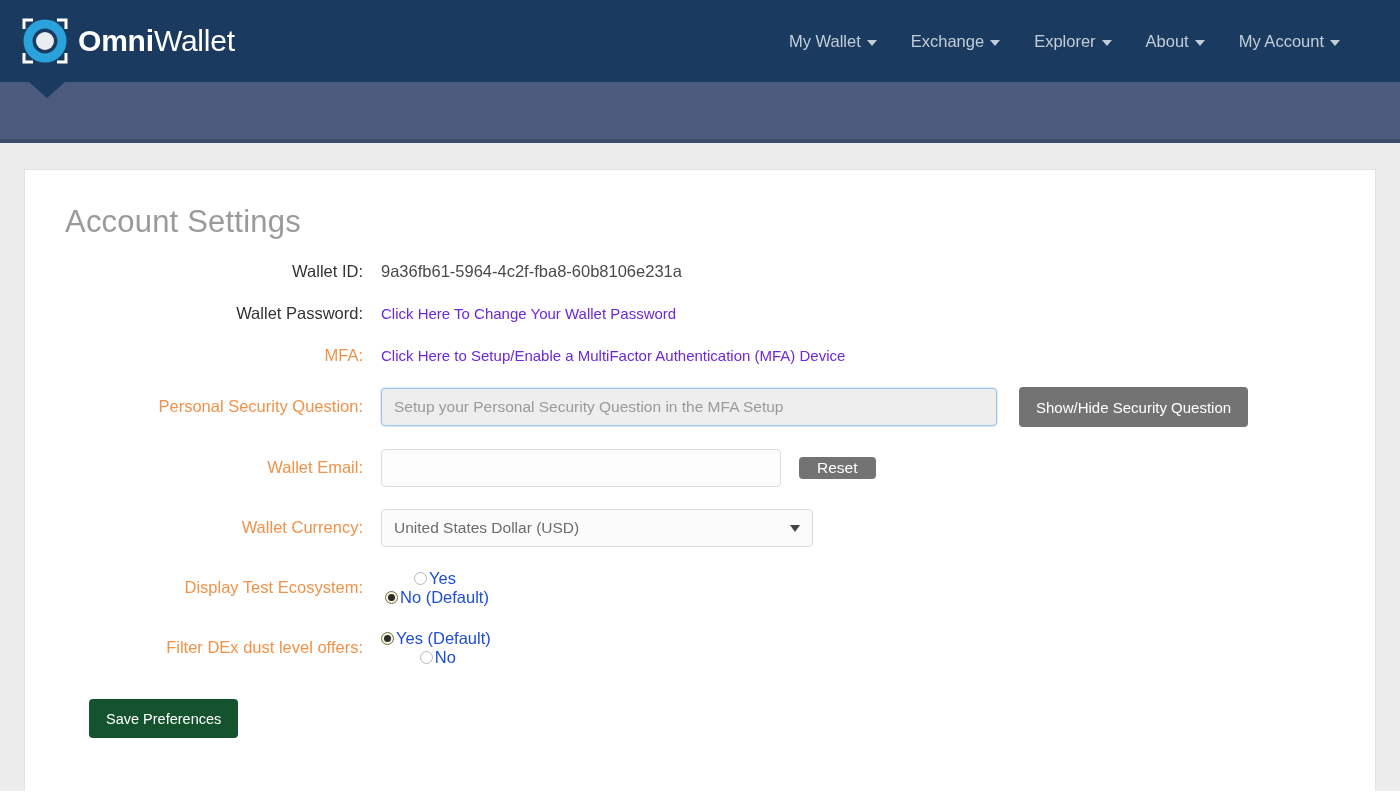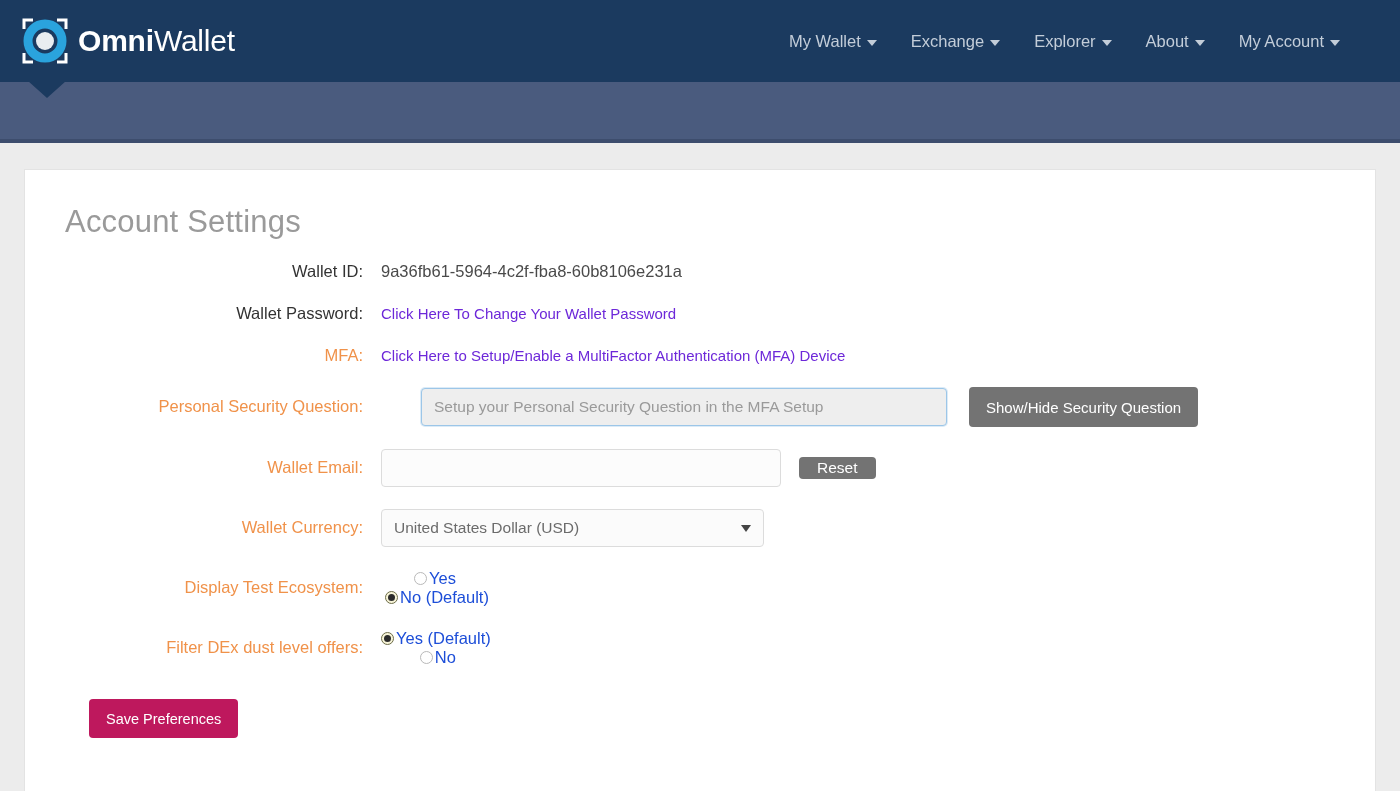--- a/index.html
+++ b/index.html
@@ -124,25 +124,24 @@
     border-radius: 4px;
     background: #fbfbfb;
     font-size: 15.5px;
     color: #6f6f6f;
     padding: 0 12px;
     font-family: "Liberation Sans", sans-serif;
     outline: none;
   }
   .txt-input::placeholder { color: #9a9a9a; }
   .txt-input.focused {
-    width: 526px;
+    width: 616px;
     background: #eeeeee;
     border: 1px solid #9cc6e8;
     box-shadow: 0 0 0 1px rgba(156,198,232,0.35);
-    margin-left: 40px;
   }
   .txt-input.email { width: 400px; background: #fcfcfc; }
 
   .btn {
     border: none;
     border-radius: 4px;
     color: #ffffff;
     font-family: "Liberation Sans", sans-serif;
     cursor: pointer;
     white-space: nowrap;
@@ -154,30 +153,30 @@
     padding: 0 17px;
     margin-left: 22px;
   }
   .btn-amber.reset {
     font-size: 15.5px;
     height: 22px;
     padding: 0 18px;
     margin-left: 18px;
   }
   .btn-green {
-    background: #be185d;
+    background: #14532d;
     font-size: 14.5px;
     height: 39px;
     padding: 12px 17px;
     margin: 10px 0 0 64px;
   }
 
   .select-box {
     position: relative;
-    width: 383px; height: 38px;
+    width: 432px; height: 38px;
     border: 1px solid #dcdcdc;
     border-radius: 4px;
     background: #fbfbfb;
     display: flex; align-items: center;
     padding: 0 12px;
     font-size: 15.5px;
     color: #6b6b6b;
     cursor: pointer;
   }
   .select-arrow {

